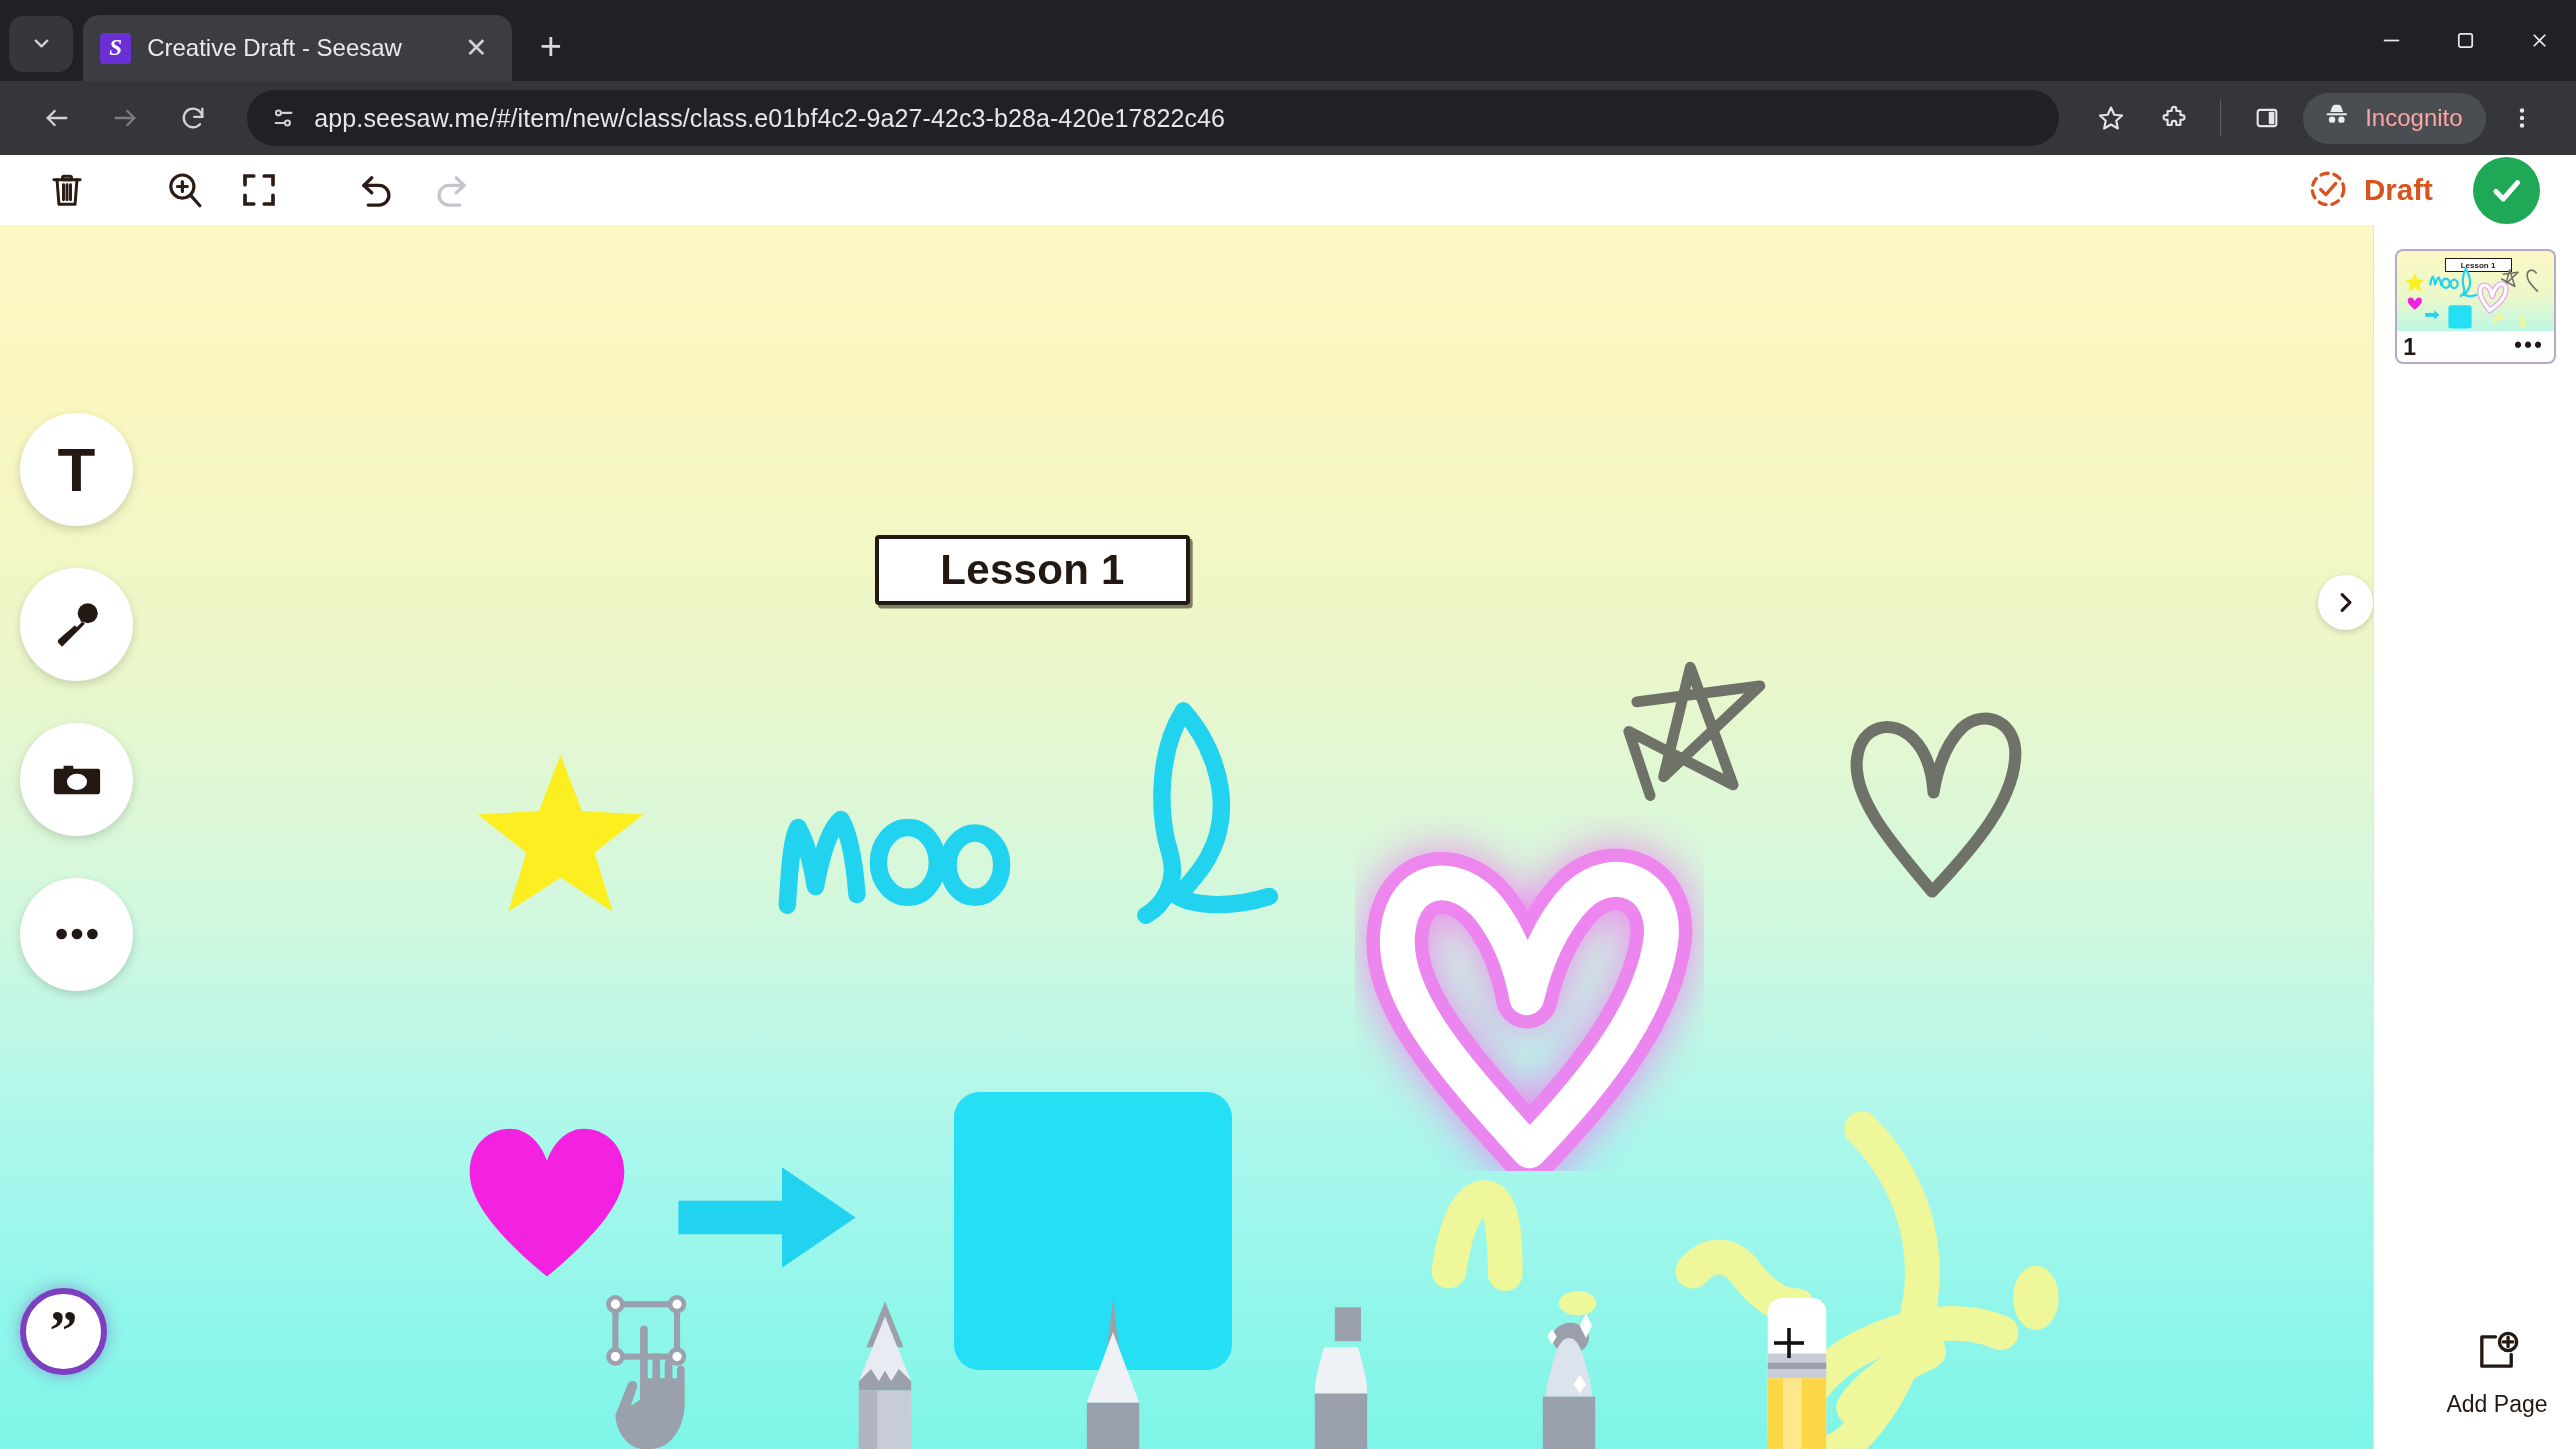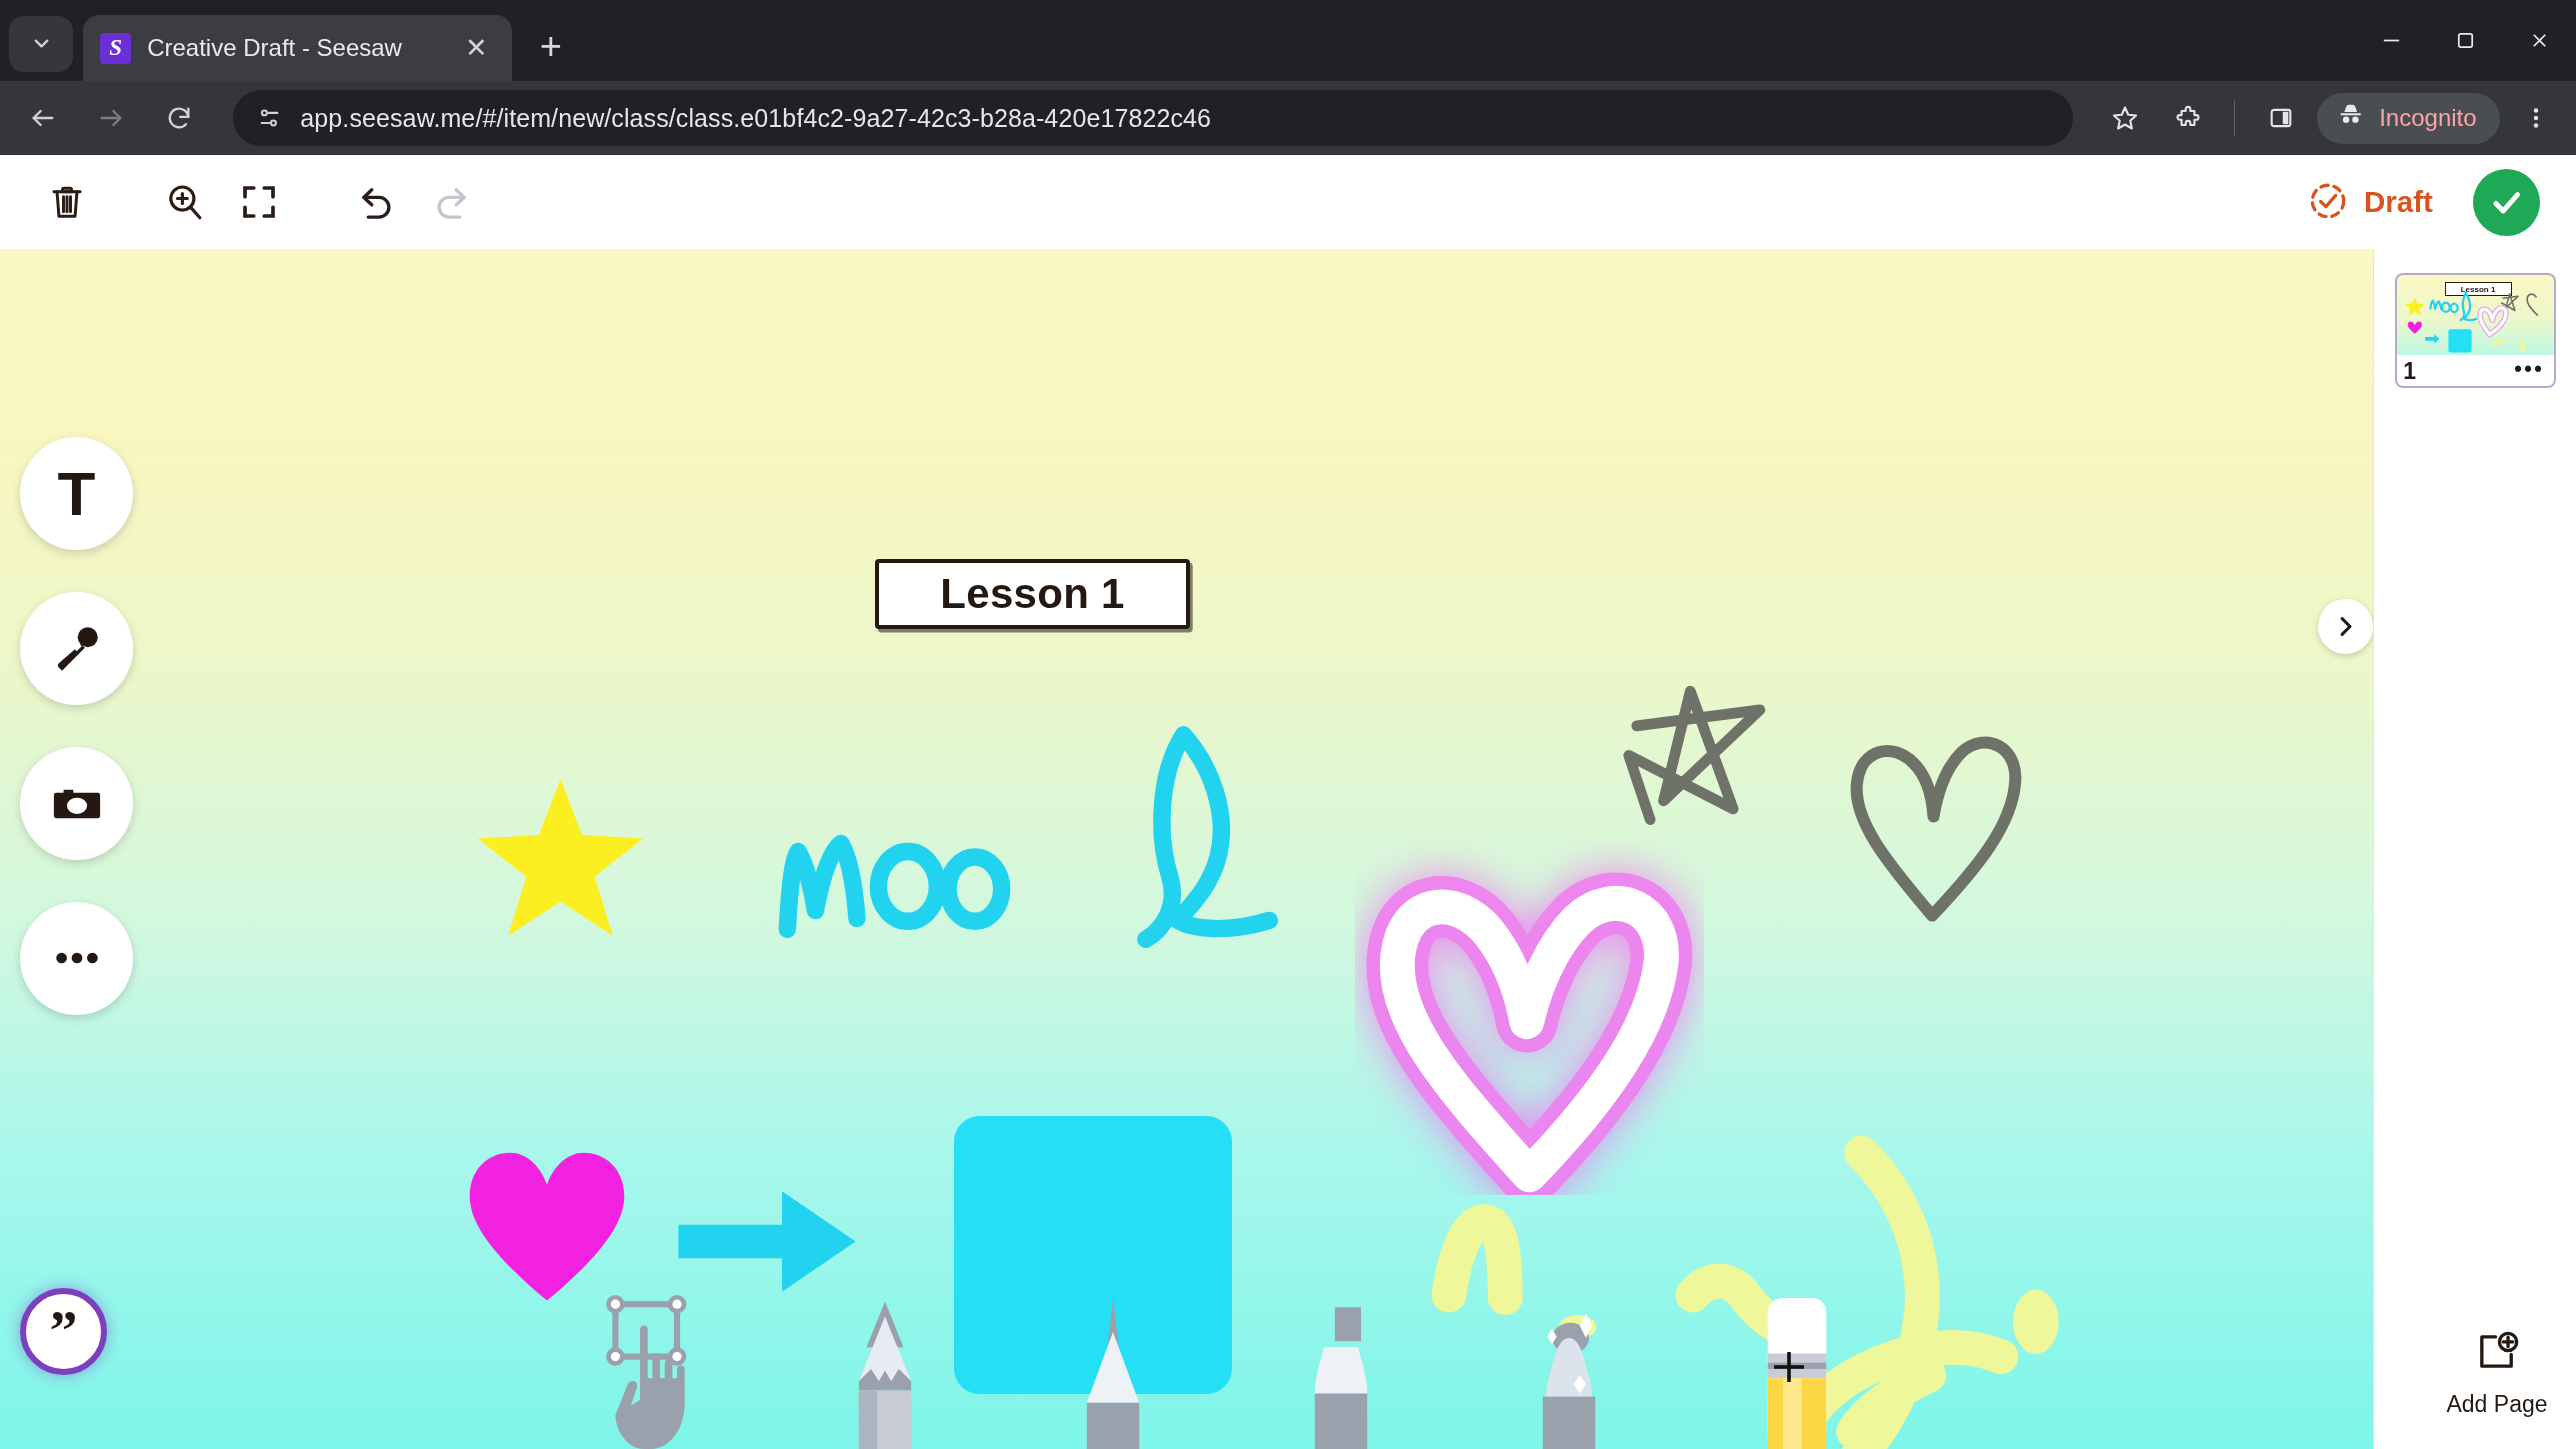--- a/index.html
+++ b/index.html
@@ -20,39 +20,39 @@
       font-size:23px; font-weight:bold; font-family:"Liberation Serif", serif; font-style:italic; }
   .tab-title { color:#e8eaed; font-size:24px; white-space:nowrap; flex:1; }
   .tab-close { width:36px; height:36px; display:flex; align-items:center; justify-content:center;
       color:#cfd2d6; font-size:27px; }
   .newtab { width:54px; height:54px; margin:0 0 8px 12px; display:flex; align-items:center;
       justify-content:center; color:#d6d8db; font-size:38px; font-weight:300; }
   .wincontrols { position:absolute; right:0; top:0; height:81px; display:flex; }
   .wc { width:74px; height:81px; display:flex; align-items:center; justify-content:center; color:#e8eaed; }
   .wc svg { width:23px; height:23px; }
 
-  .toolbar { height:74px; background:#35363a; display:flex; align-items:center; padding:0 13px; gap:9.4px; }
+  .toolbar { height:74px; background:#35363a; display:flex; align-items:center; padding:0 27px; gap:9.4px; }
   .navbtn { width:59px; height:59px; border-radius:50%; display:flex; align-items:center; justify-content:center; color:#cfd2d6; }
   .navbtn svg { width:28px; height:28px; }
   .navbtn.dim { color:#7a7d81; }
   .omnibox { flex:1; height:56px; background:#202124; border-radius:29.5px; display:flex;
       align-items:center; padding:0 23px; gap:17.4px; margin:0 14.8px; }
   .omnibox .siteicon svg { width:27px; height:27px; display:block; }
   .url { color:#e4e6e9; font-size:25px; letter-spacing:0.1px; white-space:nowrap; }
   .tbicon { width:54px; height:54px; display:flex; align-items:center; justify-content:center; color:#e3e5e8; }
   .tbicon svg { width:28px; height:28px; }
   .tbsep { width:1.3px; height:36px; background:#5f6368; margin:0 9.4px; }
   .incognito { height:51px; background:#4a4d51; border-radius:27px; display:flex; align-items:center;
       gap:13.4px; padding:0 23px 0 19px; }
   .incognito svg { width:29.5px; height:29.5px; }
   .incognito span { color:#fca5a5; font-size:24px; }
 
   
   .app { flex:1; display:flex; flex-direction:column; background:#fff; position:relative; }
-  .apptoolbar { height:94px; background:#fff; display:flex; align-items:center; padding:0 29.5px; }
+  .apptoolbar { height:70px; background:#fff; display:flex; align-items:center; padding:0 29.5px; }
   .at-icon { width:74px; height:74px; display:flex; align-items:center; justify-content:center; color:#2b1d16; }
   .at-icon svg { width:42px; height:42px; }
   .at-icon.gap { margin-left:44px; }
   .at-icon.disabled { color:#c3c7cc; }
   .at-spacer { flex:1; }
   .draft { display:flex; align-items:center; gap:14.8px; margin-right:40px; }
   .draft svg { width:42px; height:42px; }
   .draft-label { color:#D9531E; font-size:29.5px; font-weight:bold; }
   .donebtn { width:67px; height:67px; border-radius:50%; background:#1FA855;
       display:flex; align-items:center; justify-content:center; margin-right:6.7px; }

